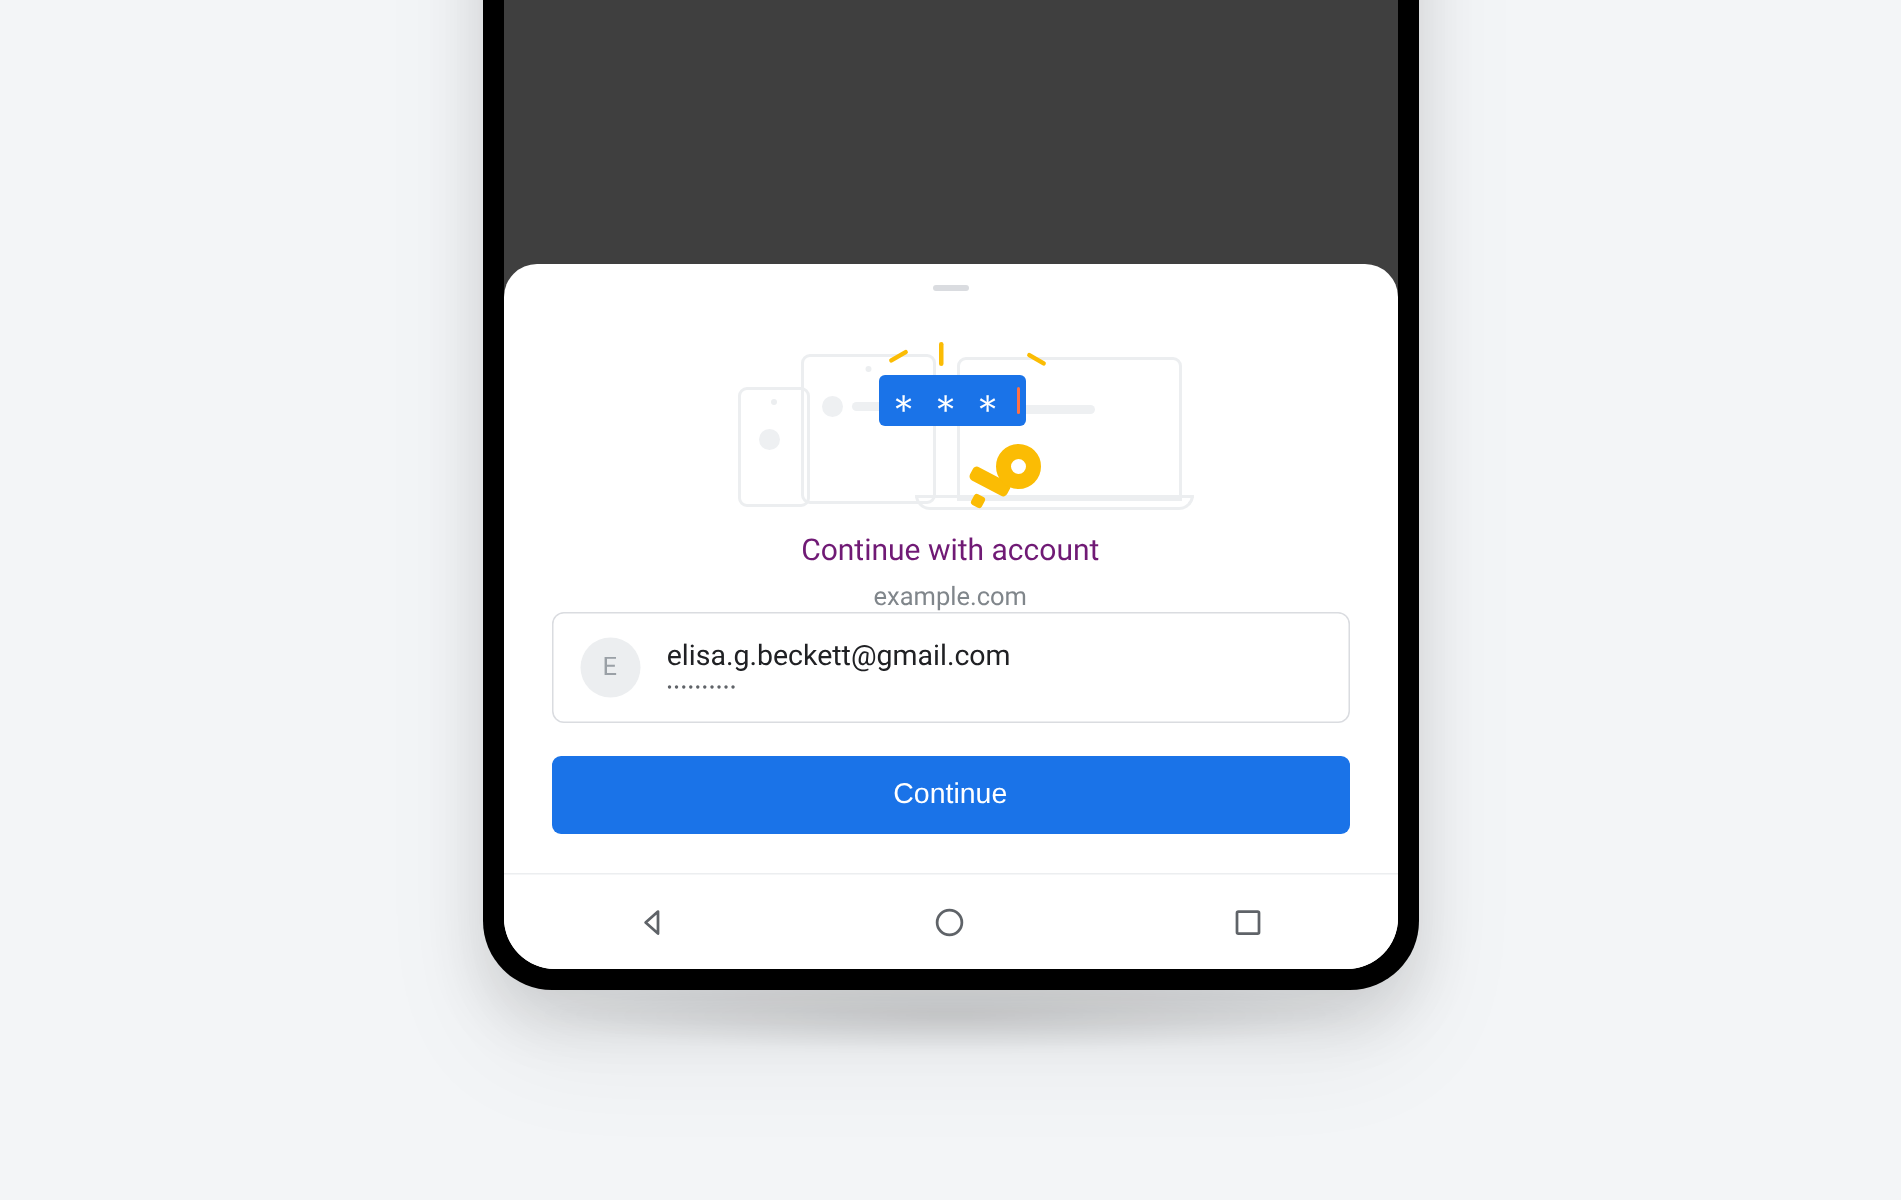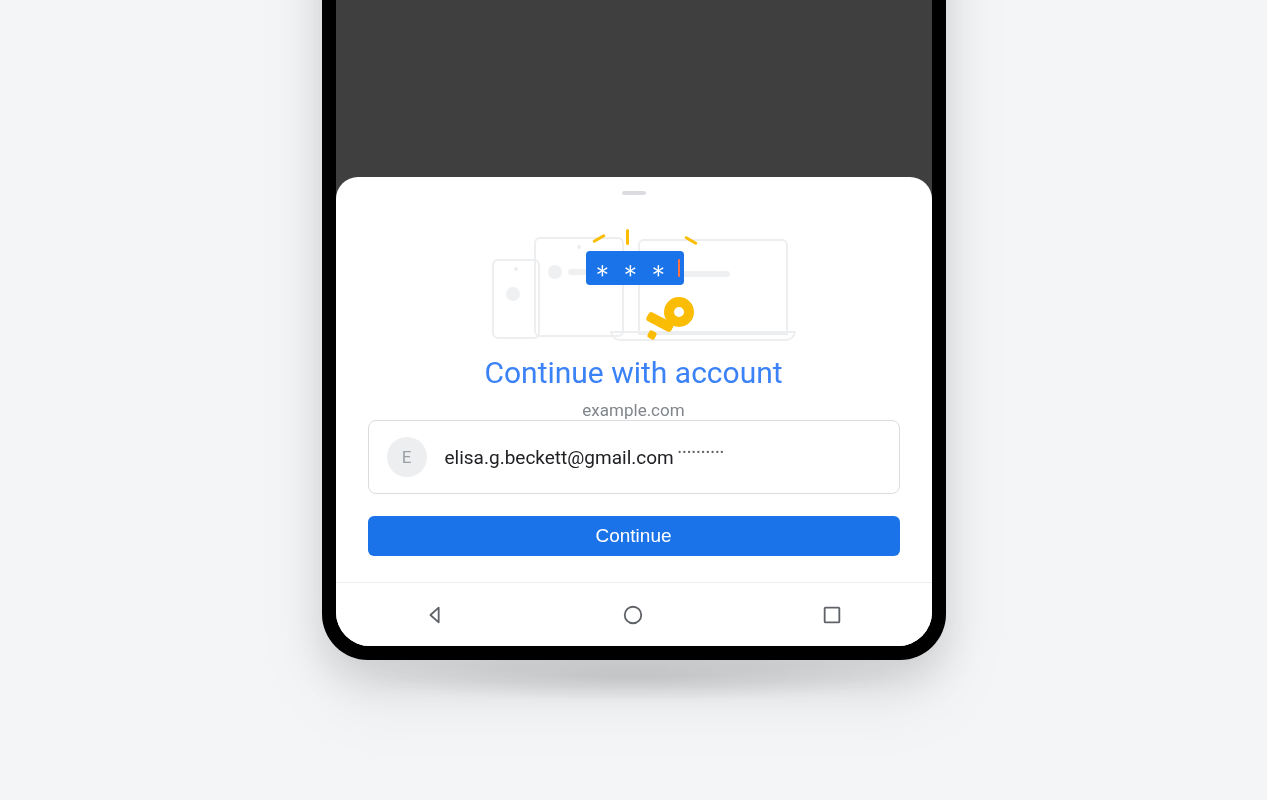--- a/index.html
+++ b/index.html
@@ -102,22 +102,22 @@
   .key .shaft {
     position:absolute; left: -18px; top: 20px; width: 28px; height: 10px; background:#fbbc04;
     transform: rotate(28deg); border-radius: 3px;
   }
   .key .tooth {
     position:absolute; left:-16px; top:34px; width:8px; height:8px; background:#fbbc04; border-radius:2px; transform: rotate(28deg);
   }
 
   .title {
     text-align: center;
-    font-size: 30px;
-    color: #3b82f6;
+    font-size: 20px;
+    color: #701a75;
     font-weight: 400;
     margin: 6px 0 10px 0;
   }
   .subtitle {
     text-align: center;
     font-size: 17px;
     color: #80868b;
   }
 
   .content { padding: 0 32px 26px 32px; }
@@ -132,31 +132,31 @@
     margin-bottom: 22px;
     cursor: pointer;
   }
   .avatar {
     width: 40px; height: 40px; border-radius: 50%;
     background: #eceef0;
     color: #9aa0a6;
     display: flex; align-items: center; justify-content: center;
     font-size: 17px;
   }
-  .acct-text { display:flex; flex-direction:row; gap:4px; }
+  .acct-text { display:flex; flex-direction:column; gap:4px; }
   .email { color:#202124; font-size:19px; }
   .dots  { color:#5f6368; font-size:11px; letter-spacing:1px; }
 
   .continue-btn {
     width: 100%;
     background: #1a73e8;
     color: #fff;
     border: none;
     border-radius: 6px;
-    height: 40px;
+    height: 52px;
     font-size: 19px;
     cursor: pointer;
   }
 
   
   .navbar {
     height: 64px;
     border-top: 1px solid #eceef0;
     display: flex;
     align-items: center;

